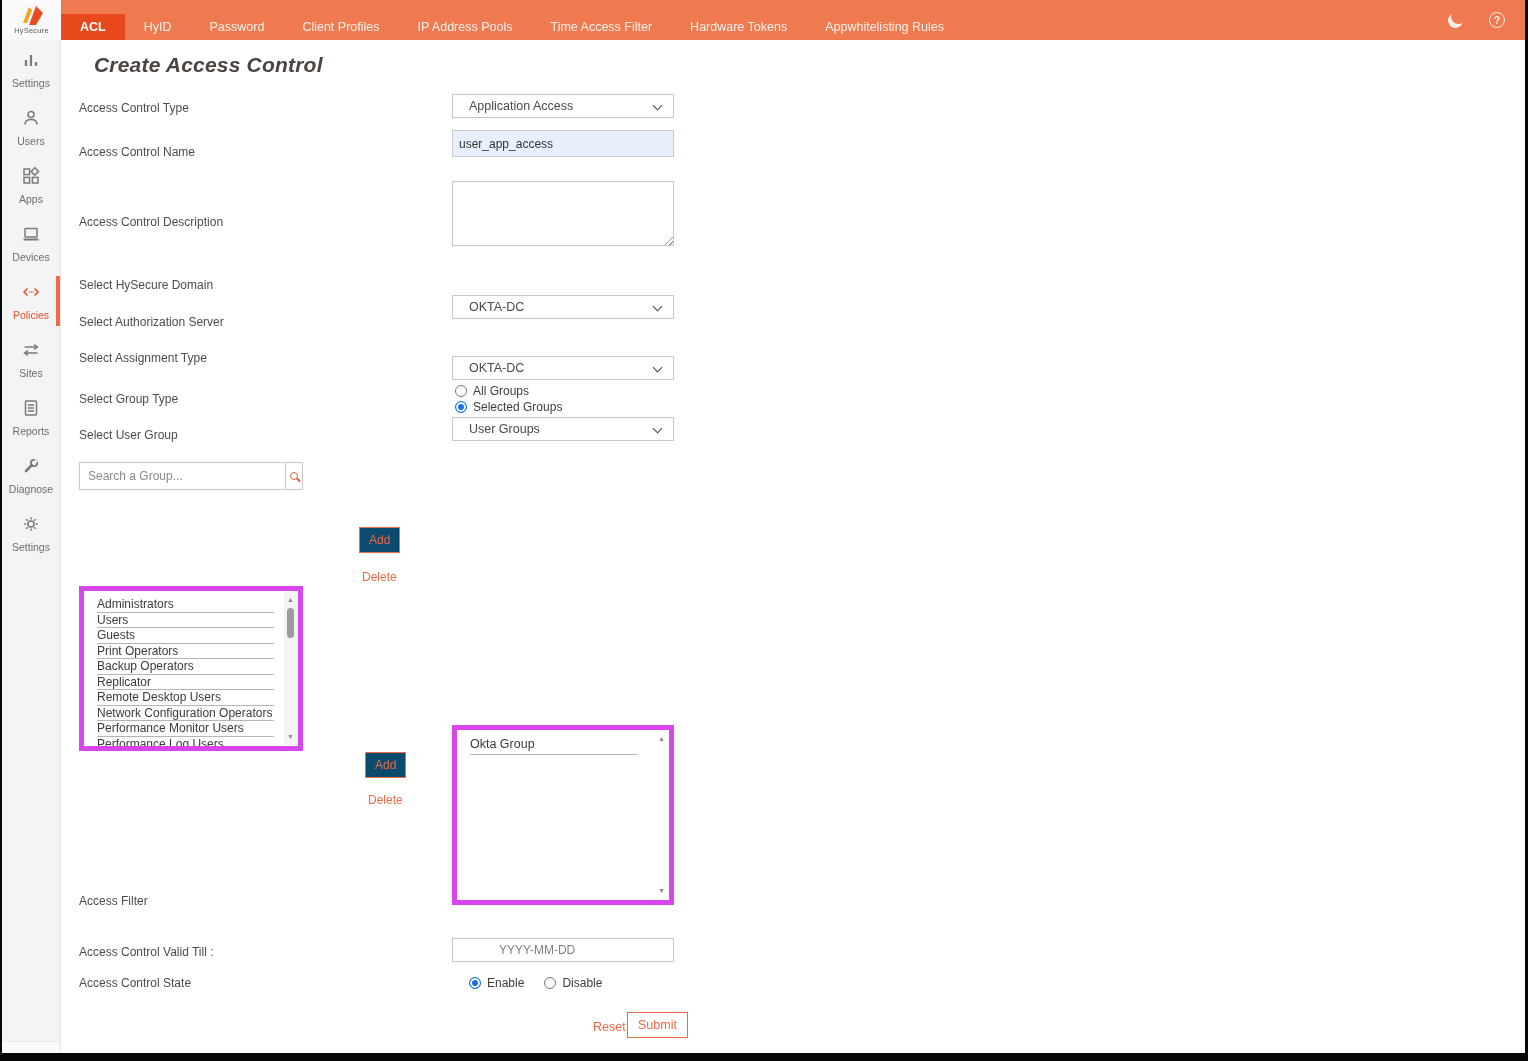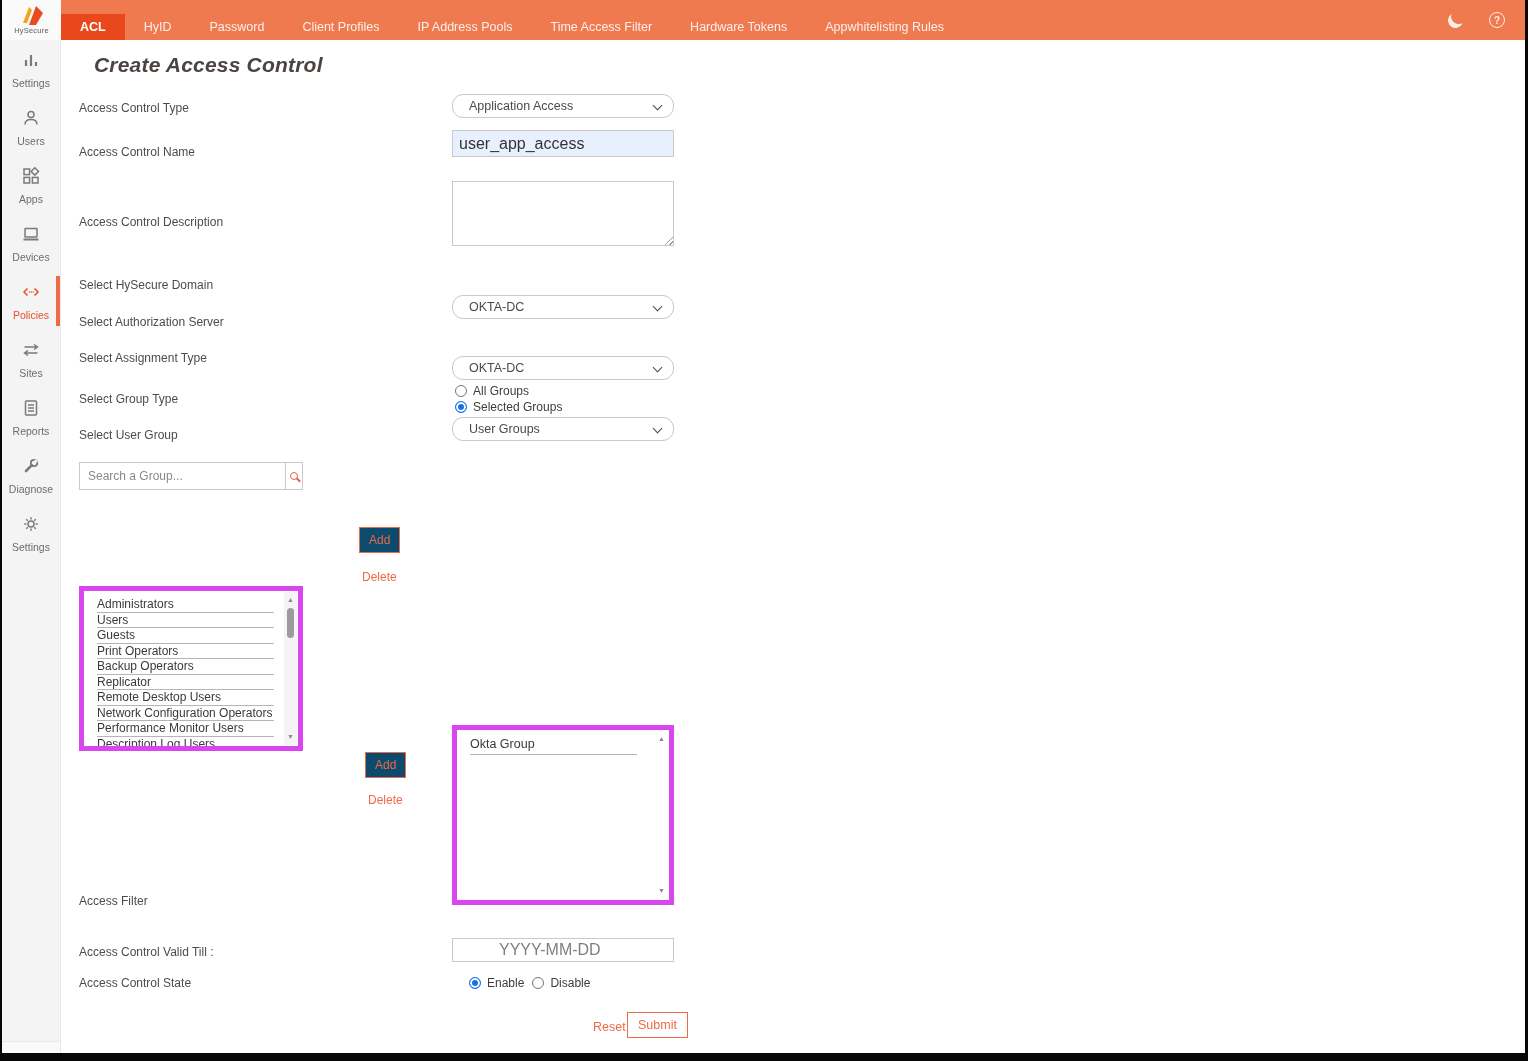--- a/index.html
+++ b/index.html
@@ -29,25 +29,25 @@
   .side-item.on::after { content:''; position:absolute; right:0; top:4px; bottom:4px; width:4px; background:#ee6a48; }
   .side-foot { position:absolute; bottom:0; left:0; width:58px; height:12px; background:#fafafa; border-top:1px solid #eaeaea; }
 
   
   .main { position:absolute; left:60px; top:40px; right:0; bottom:0; background:#fff; }
   .content { position:relative; width:100%; height:100%; }
   .abs { position:absolute; }
   .page-title { left:32px; top:13px; font-size:21px; font-weight:bold; color:#4b4440; letter-spacing:.2px;font-style:italic; }
   .flabel { left:17px; font-size:12px; color:#4c4c4c; }
 
-  .ctl { left:390px; width:222px;border-radius:11px; }
+  .ctl { left:390px; width:222px; }
   .select { height:24px; border:1px solid #c9c9c9; background:#fff; position:relative; cursor:pointer; }
   .select .val { position:absolute; left:16px; top:4px; font-size:12.5px; color:#4a4a4a; }
   .chev { position:absolute; right:12px; top:6.5px; width:7px; height:7px; border-right:1.8px solid #4a4a4a; border-bottom:1.8px solid #4a4a4a; transform:rotate(45deg); }
-  input.text { height:24px; border:1px solid #c9c9c9; width:222px; padding-left:6px; font-size:16px; color:#333; font-family:"Liberation Sans",sans-serif; outline:none; }
+  input.text { height:24px; border:1px solid #c9c9c9; width:222px; padding-left:6px; font-size:12px; color:#333; font-family:"Liberation Sans",sans-serif; outline:none; }
   input.text::placeholder { color:#7f7f7f; }
   .name-input { height:27px !important; background:#e8f0fe; }
   textarea.ta { width:222px; height:65px; border:1px solid #c9c9c9; resize:none; outline:none; }
   .grip { position:absolute; right:1px; bottom:1px; width:9px; height:9px;
     background:repeating-linear-gradient(-45deg, transparent 0 2px, #9a9a9a 2px 3px);
     clip-path:polygon(100% 0, 100% 100%, 0 100%); }
 
   .radio-row { display:flex; align-items:center; gap:6px; height:16px; cursor:pointer; }
   .radio { width:12px; height:12px; border-radius:50%; border:1px solid #767676; background:#fff; flex:0 0 auto; }
   .radio-row.on .radio { border-color:#1673e6; background:#1673e6; box-shadow:inset 0 0 0 2px #fff; }
@@ -267,21 +267,21 @@
 
         <li><span>Administrators</span></li>
             <li><span>Users</span></li>
             <li><span>Guests</span></li>
             <li><span>Print Operators</span></li>
             <li><span>Backup Operators</span></li>
             <li><span>Replicator</span></li>
             <li><span>Remote Desktop Users</span></li>
             <li><span>Network Configuration Operators</span></li>
             <li><span>Performance Monitor Users</span></li>
-            <li><span>Description Log Users</span></li>
+            <li><span>Performance Log Users</span></li>
           </ul>
         <div class="sb">
           <span class="up">▲</span>
           <span class="thumb"></span>
           <span class="down">▼</span>
         </div>
       </div>
 
       <button class="abs btn-add" style="left:297px; top:487px">Add</button>
       <span class="abs lnk" style="left:300px; top:530px">Delete</span>
@@ -295,21 +295,21 @@
           <span class="up">▲</span>
           <span class="down">▼</span>
         </div>
       </div>
 
       <button class="abs btn-add" style="left:303px; top:712px">Add</button>
       <span class="abs lnk" style="left:306px; top:753px">Delete</span>
 
       <input class="abs text" style="top: 898px; left: 390px; padding-left: 46px;" type="text" placeholder="YYYY-MM-DD">
 
-      <div class="abs" style="top:935px; left:390px; padding-left:17px; display:flex; gap:8px">
+      <div class="abs" style="top:935px; left:390px; padding-left:17px; display:flex; gap:20px">
 
           <div class="radio-row on">
             <span class="radio"></span>
             <span class="rlab">Enable</span>
           </div>
 
           <div class="radio-row">
             <span class="radio"></span>
             <span class="rlab">Disable</span>
           </div>

